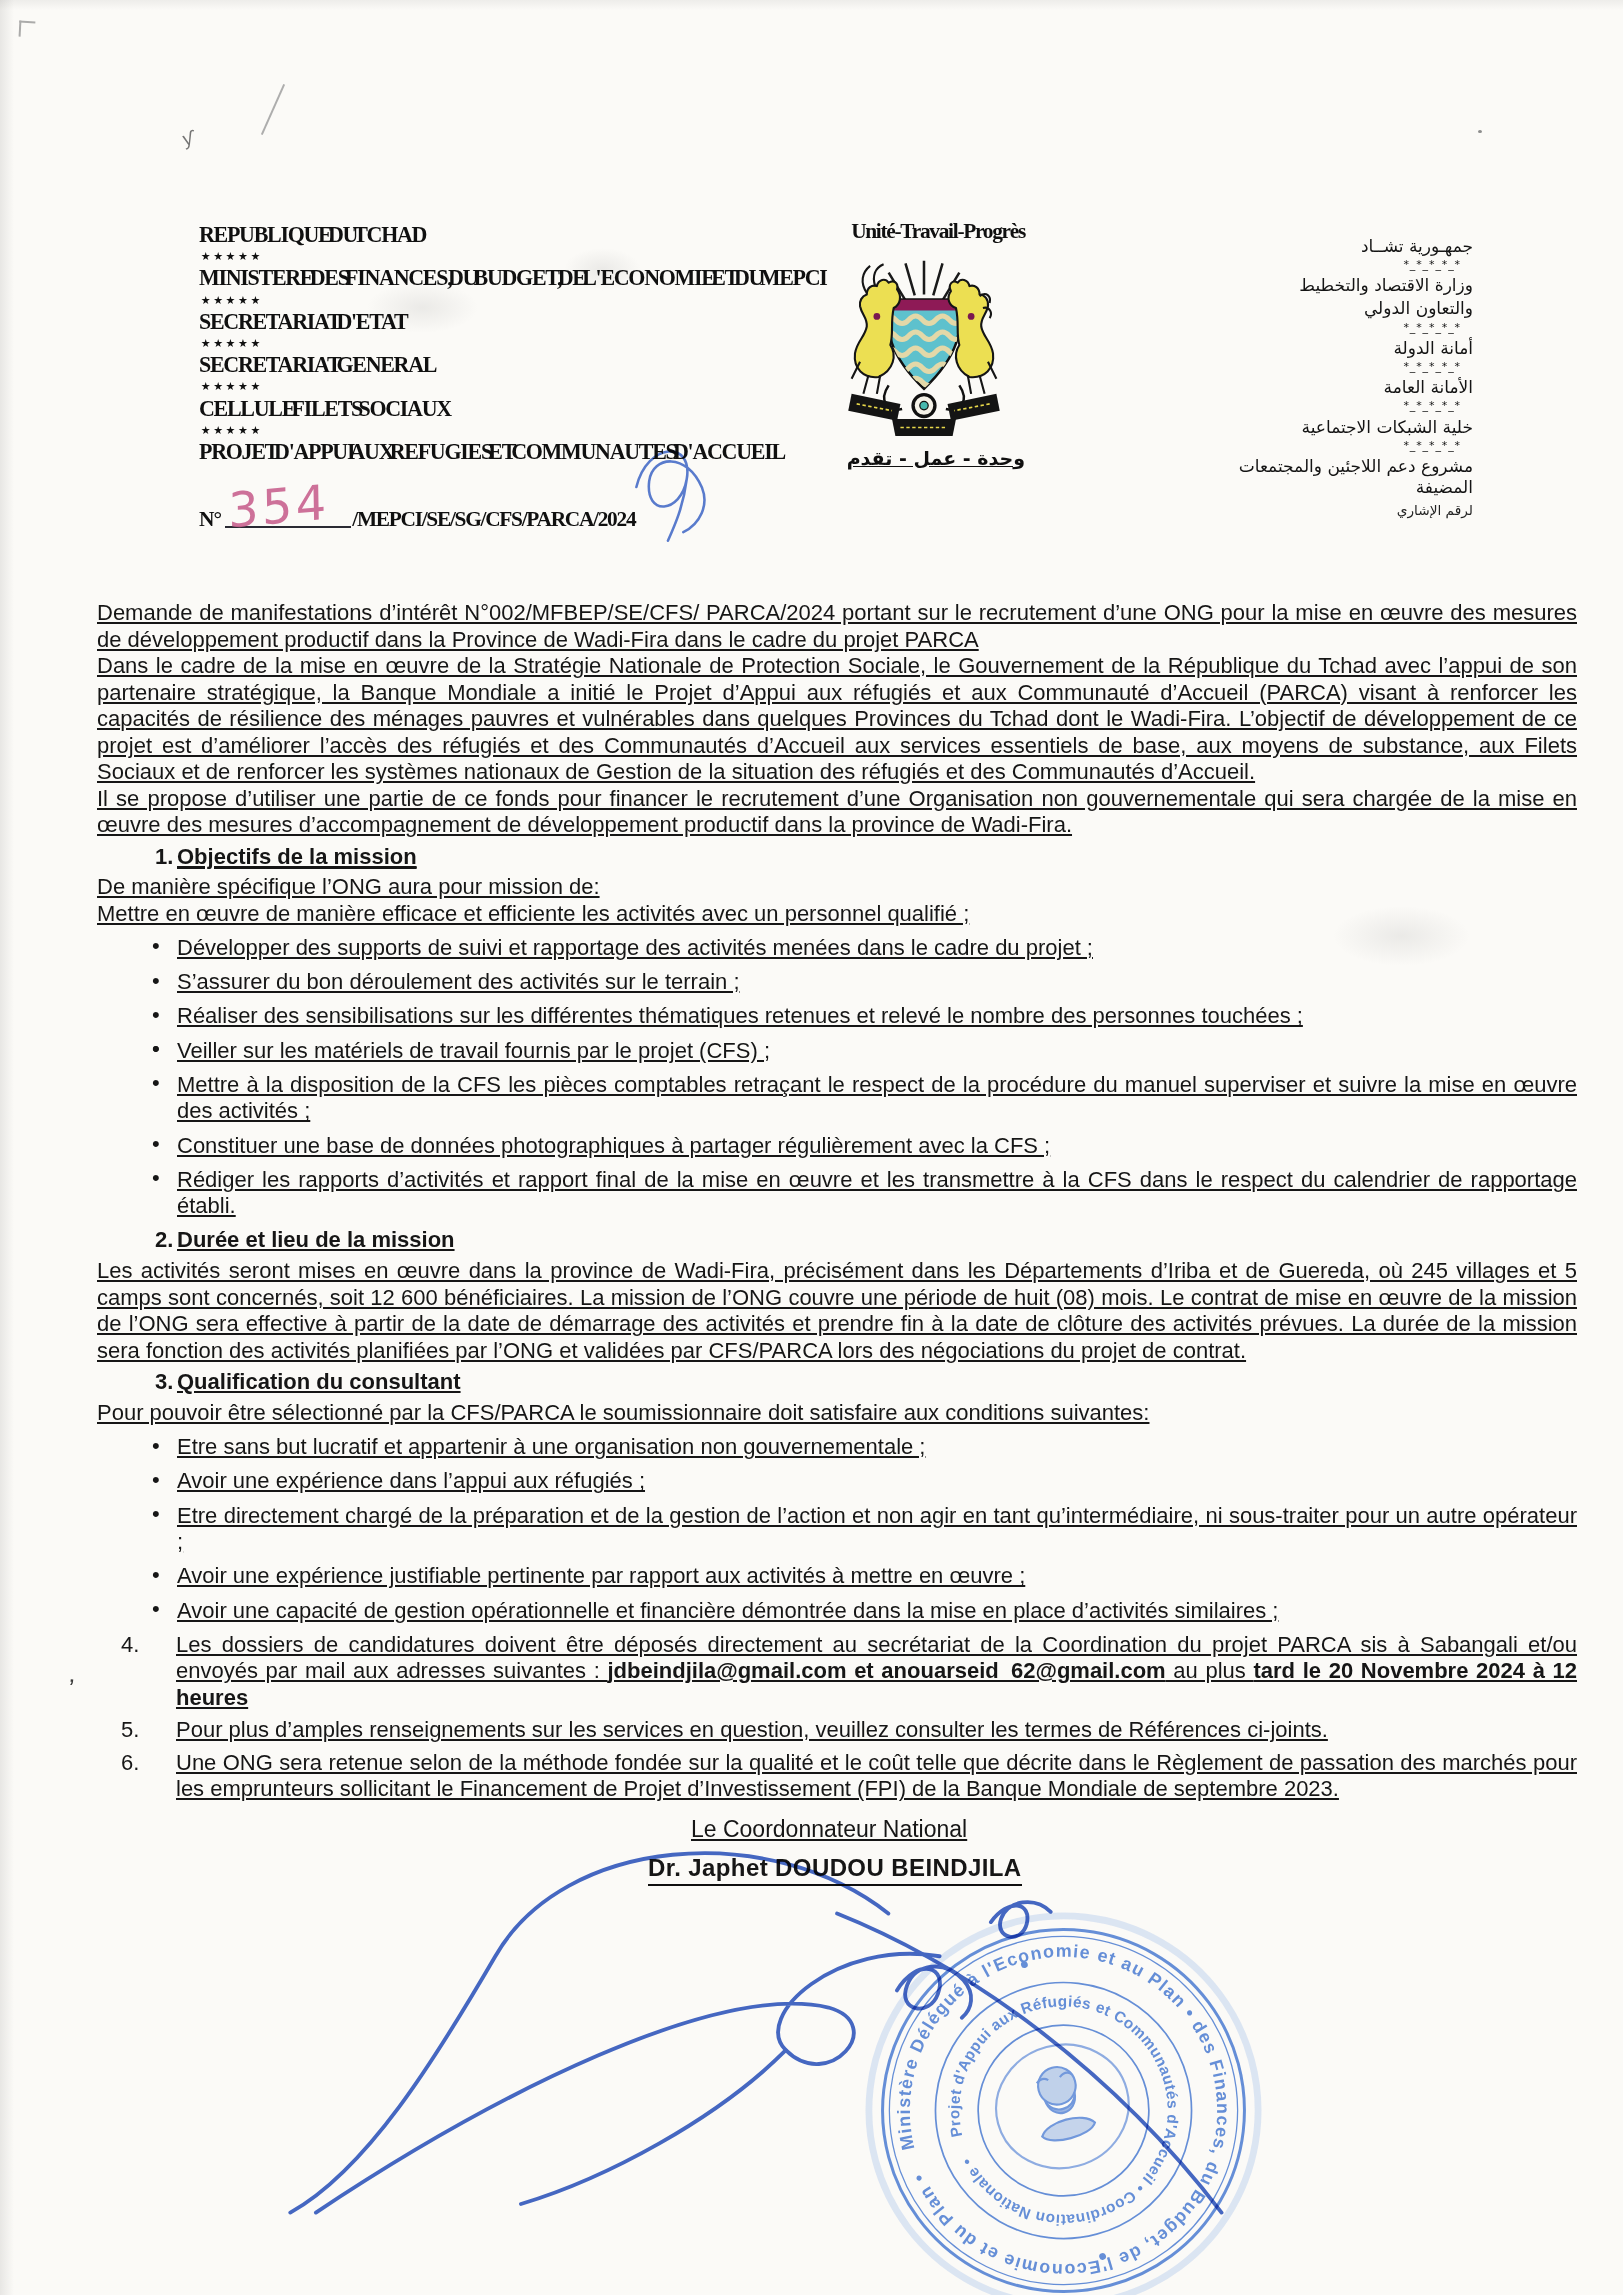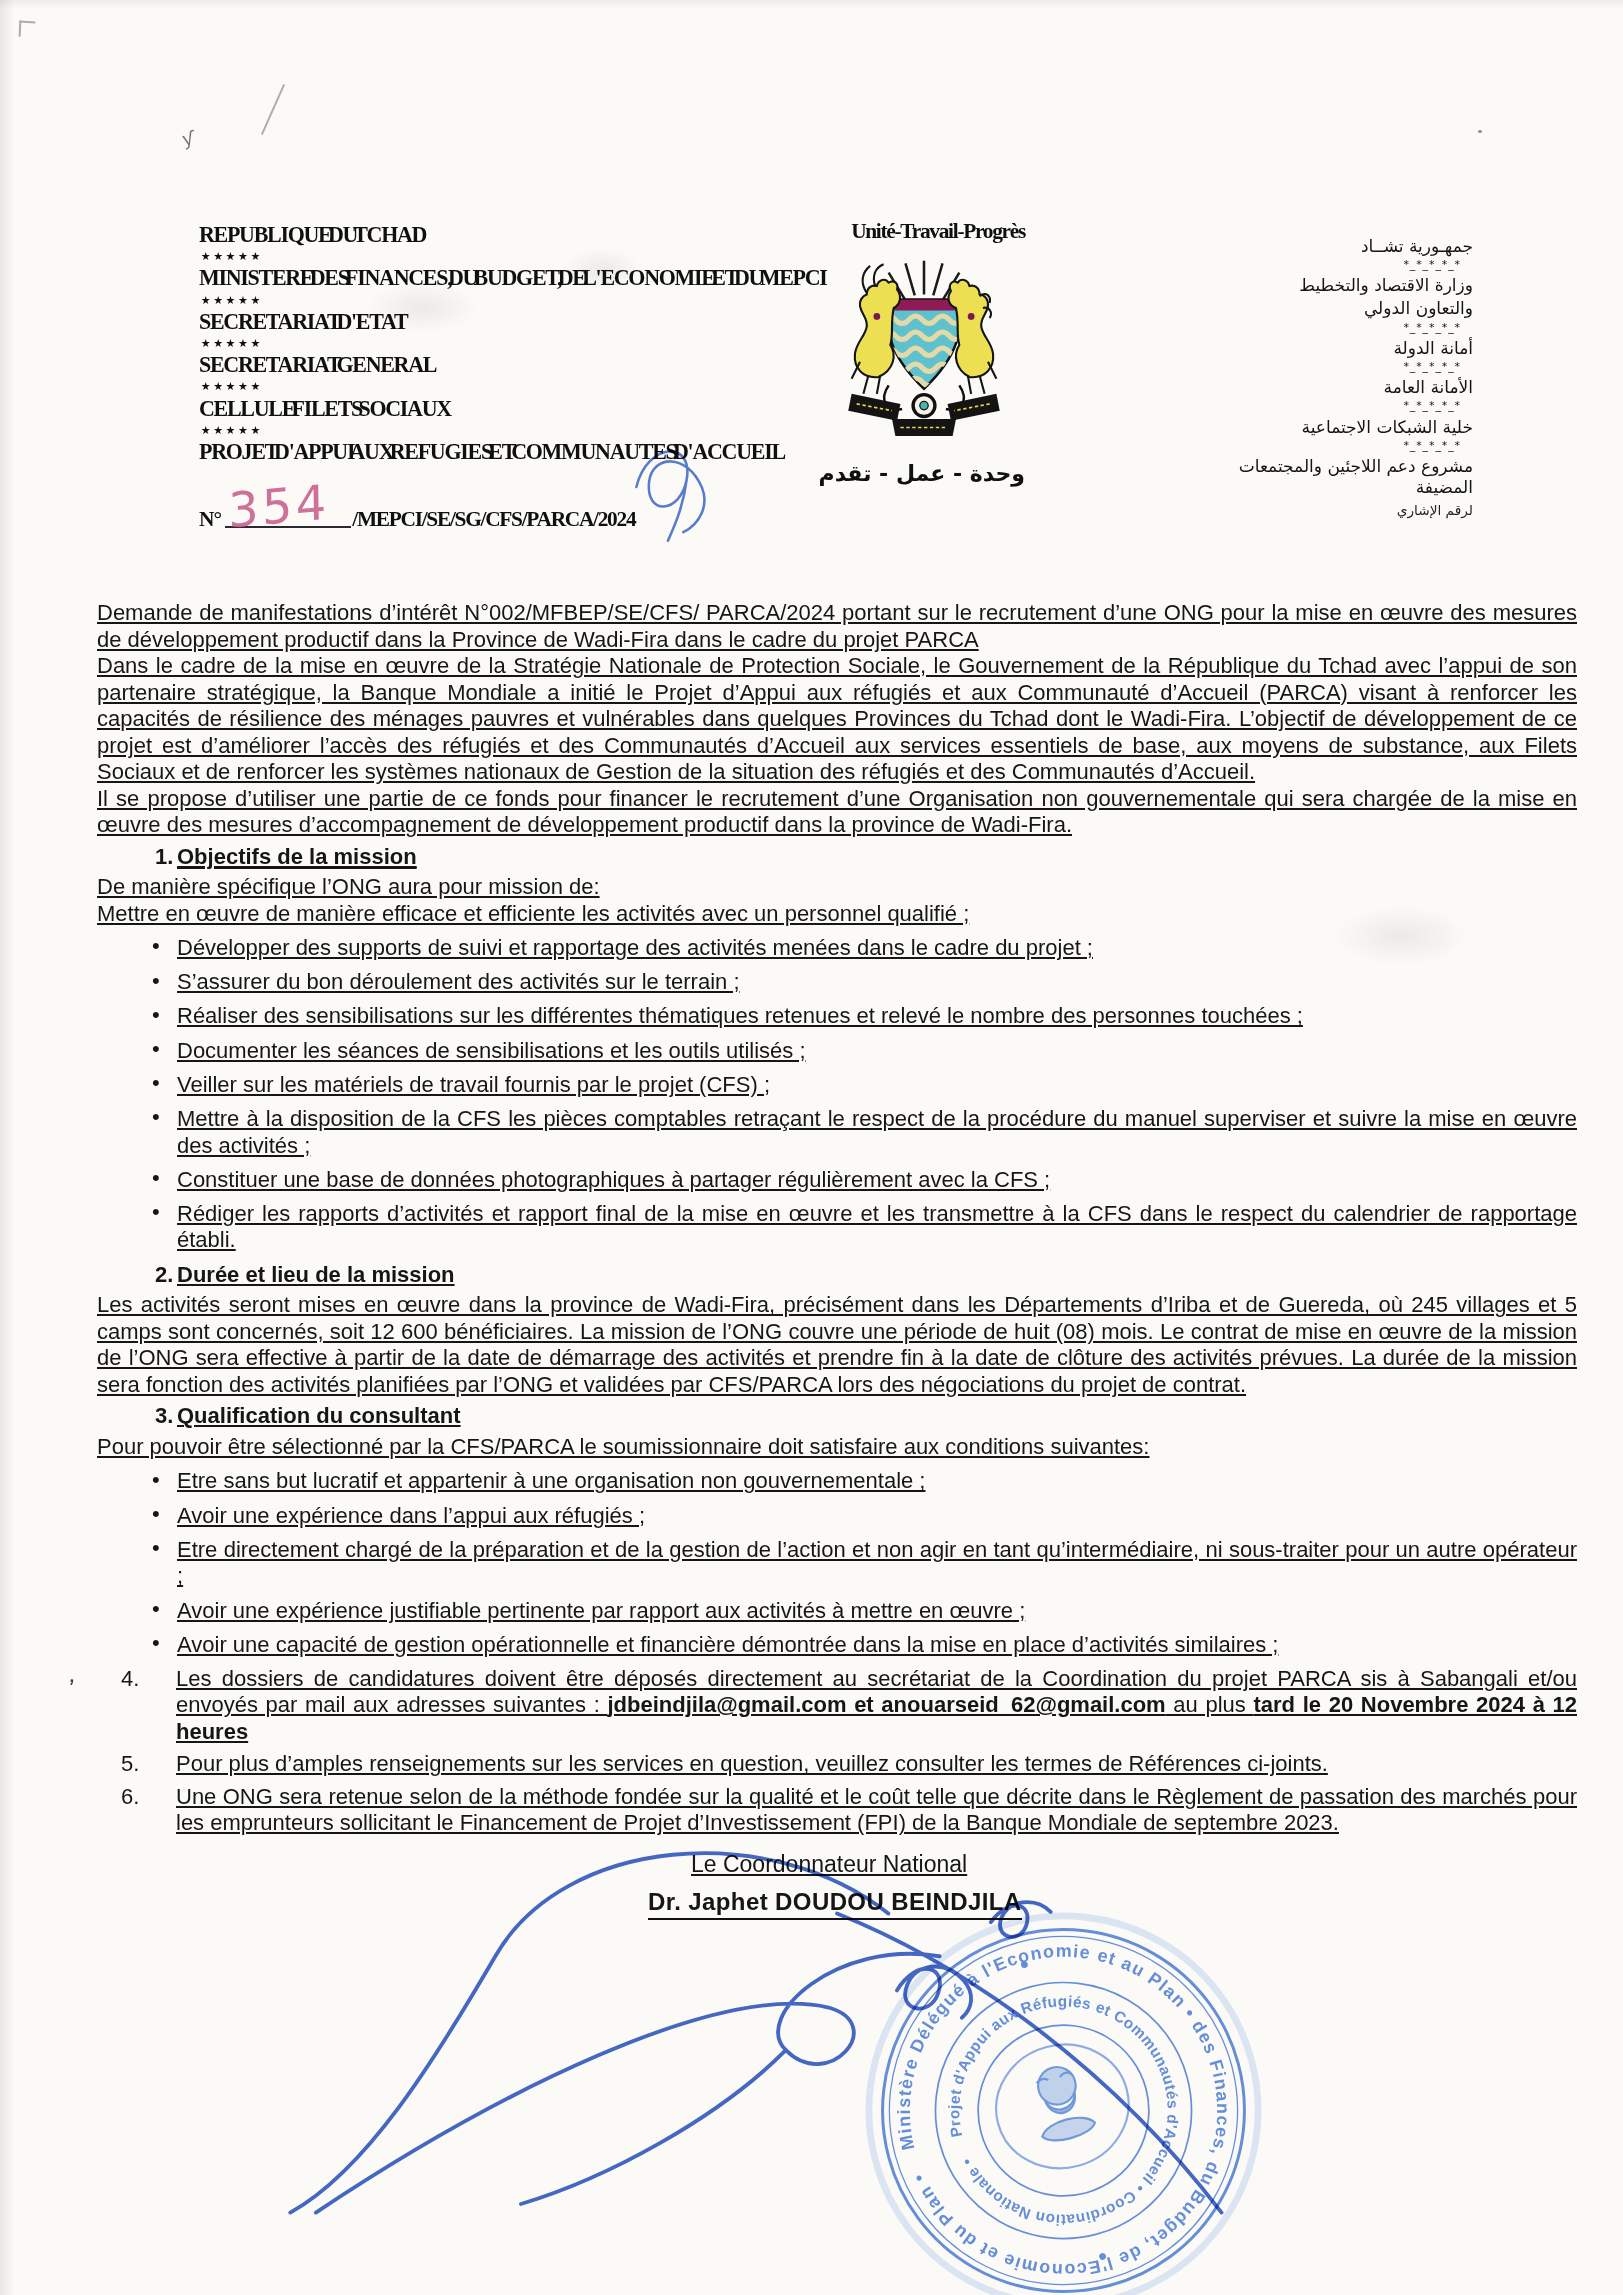--- a/index.html
+++ b/index.html
@@ -14,22 +14,22 @@
            font-size:21.4px;letter-spacing:-0.9px;word-spacing:-6px;color:#101010;white-space:nowrap;}
   .ref-no{display:inline-block;}
   .ref-underline{display:inline-block;width:126px;border-bottom:2.6px solid #2a2a33;margin:0 1.7px -1.7px 3.4px;}
   .ref-suffix{display:inline-block;letter-spacing:-1.3px;}
   .ref-handwritten{position:absolute;left:29px;top:-29px;font-family:"DejaVu Sans",sans-serif;
            font-size:48px;font-weight:400;color:#c9638f;transform:rotate(-5deg) skewX(-4deg);letter-spacing:3.4px;opacity:.9;}
   .hdr-center{position:absolute;left:803px;top:219px;width:222px;text-align:right;}
   .hc-motto{font-family:"Liberation Serif",serif;font-weight:700;font-size:21.4px;letter-spacing:-1.3px;
             word-spacing:-3.4px;color:#101010;}
   .hc-emblem{margin-top:6.8px;}
-  .hc-motto-ar{font-family:"DejaVu Sans",sans-serif;font-size:22px;font-weight:700;color:#101010;
-            direction:rtl;margin-top:19px;}
+  .hc-motto-ar{font-family:"DejaVu Sans",sans-serif;font-size:19px;font-weight:700;color:#101010;
+            direction:rtl;margin-top:5px;text-decoration:underline;}
   .hdr-right{position:absolute;right:150px;top:236px;width:282px;text-align:right;direction:rtl;
              font-family:"DejaVu Sans",sans-serif;color:#141414;}
   .hr-line{font-size:17px;line-height:20.5px;margin-bottom:2.6px;}
   .hr-stars{font-size:11px;letter-spacing:0.9px;line-height:12px;margin:2.6px 12px 4.3px 0;direction:ltr;text-align:right;}
   .hr-small{font-size:13.7px;margin-top:1.7px;color:#222;}
   
   .doc-body{position:absolute;left:97px;top:600px;width:1480px;font-size:22px;line-height:26.5px;
             color:#161616;text-decoration:underline;}
   .para{margin:0;text-align:justify;}
   .h-row{position:relative;padding-left:80px;margin:5.1px 0 4.3px 0;font-weight:700;}
@@ -186,21 +186,21 @@
     <div class="h-row">
       <span class="h-num">1.</span>
       <span class="h-title u">Objectifs de la mission</span>
     </div>
     <p class="para">De manière spécifique l’ONG aura pour mission de:</p>
     <p class="para">Mettre en œuvre de manière efficace et efficiente les activités avec un personnel qualifié ;</p>
 
     <div class="bullet-item"><span class="b-dot">•</span><span>Développer des supports de suivi et rapportage des activités menées dans le cadre du projet ;</span></div>
     <div class="bullet-item"><span class="b-dot">•</span><span>S’assurer du bon déroulement des activités sur le terrain ;</span></div>
     <div class="bullet-item"><span class="b-dot">•</span><span>Réaliser des sensibilisations sur les différentes thématiques retenues et relevé le nombre des personnes touchées ;</span></div>
-    <div class="bullet-item"><span class="b-dot">•</span><span>Documenter les séances de sensibilisations et les outils utilisés ;</span></div>
+    <div class="bullet-item"><span class="b-dot">•</span></div>
     <div class="bullet-item"><span class="b-dot">•</span><span>Veiller sur les matériels de travail fournis par le projet (CFS) ;</span></div>
     <div class="bullet-item"><span class="b-dot">•</span><span>Mettre à la disposition de la CFS les pièces comptables retraçant le respect de la procédure du manuel superviser et suivre la mise en œuvre des activités ;</span></div>
     <div class="bullet-item"><span class="b-dot">•</span><span>Constituer une base de données photographiques à partager régulièrement avec la CFS ;</span></div>
     <div class="bullet-item"><span class="b-dot">•</span><span>Rédiger les rapports d’activités et rapport final de la mise en œuvre et les transmettre à la CFS dans le respect du calendrier de rapportage établi.</span></div>
 
     <div class="h-row">
       <span class="h-num">2.</span>
       <span class="h-title">Durée et lieu de la mission</span>
     </div>
     <p class="para">Les activités seront mises en œuvre dans la province de Wadi-Fira, précisément dans les Départements d’Iriba et de Guereda, où 245 villages et 5 camps sont concernés, soit 12 600 bénéficiaires. La mission de l’ONG couvre une période de huit (08) mois. Le contrat de mise en œuvre de la mission de l’ONG sera effective à partir de la date de démarrage des activités et prendre fin à la date de clôture des activités prévues. La durée de la mission sera fonction des activités planifiées par l’ONG et validées par CFS/PARCA lors des négociations du projet de contrat.</p>

